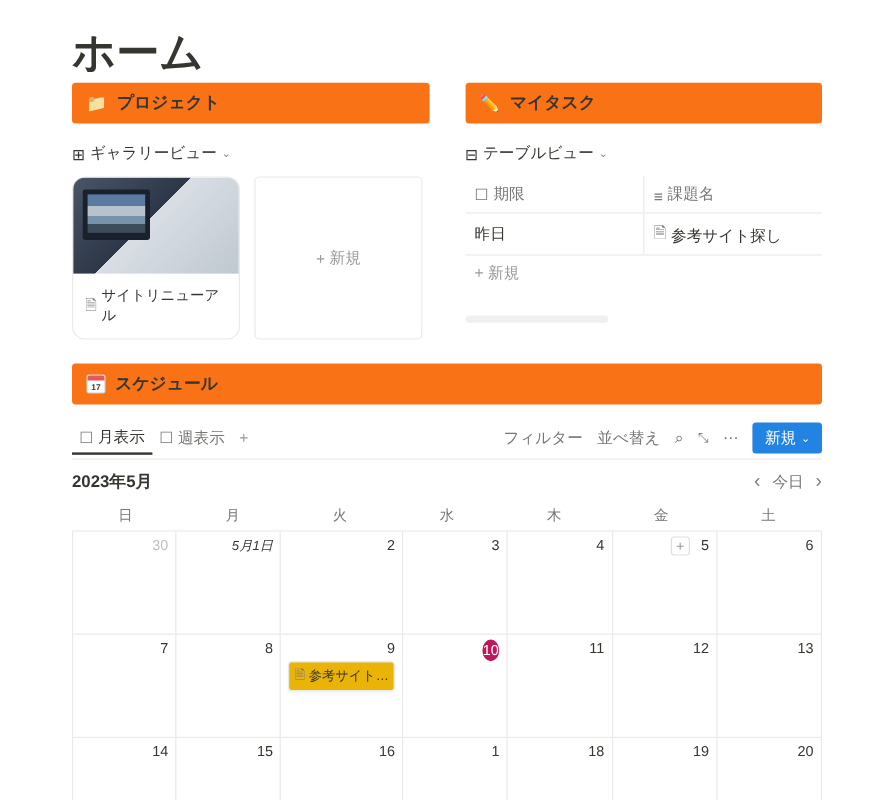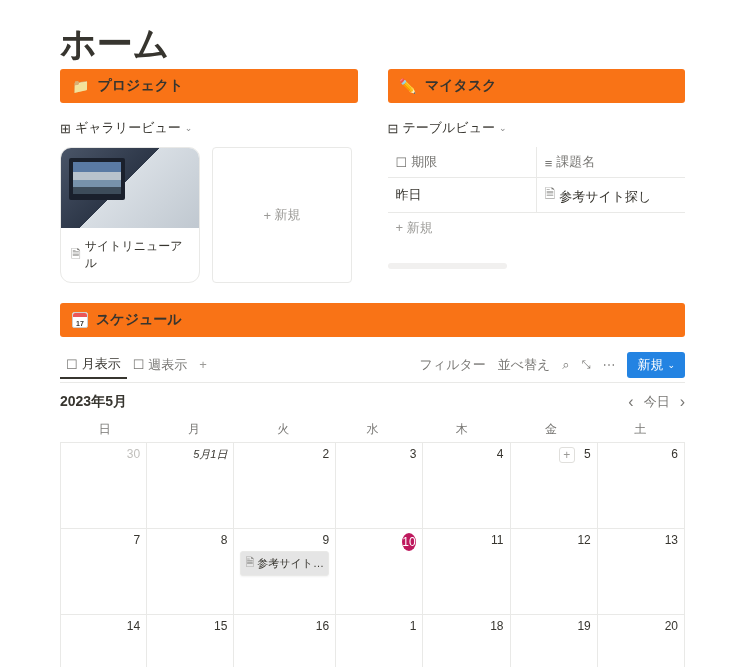--- a/index.html
+++ b/index.html
@@ -48,21 +48,21 @@
 .weekdays { display: grid; grid-template-columns: repeat(7, 1fr); }
 .weekday { text-align: center; font-size: 12px; color: #787774; padding: 4px 0; }
 
 .cal-grid { display: grid; grid-template-columns: repeat(7, 1fr); border-top: 1px solid #e9e9e7; }
 .cal-cell { border-right: 1px solid #e9e9e7; border-bottom: 1px solid #e9e9e7; min-height: 86px; padding: 4px 6px; font-size: 12px; position: relative; }
 .cal-cell:nth-child(7n+1) { border-left: 1px solid #e9e9e7; }
 .cal-date { text-align: right; color: #37352f; }
 .cal-date.muted { color: #c0bfbc; }
 .cal-date.label { font-size: 11px; font-style: italic; }
 .cal-date .today { display: inline-block; background: #be185d; color: #fff; border-radius: 50%; width: 14px; height: 18px; line-height: 18px; text-align: left; }
-.cal-event { background: #e5e5e5; border: 1px solid #e9e9e7; border-radius: 3px; padding: 2px 4px; font-size: 11px; margin-top: 4px; display: flex; align-items: center; gap: 3px; white-space: nowrap; overflow: hidden; text-overflow: ellipsis; box-shadow: 0 1px 2px rgba(0,0,0,0.05); cursor: pointer; }
+.cal-event { background: #eab308; border: 1px solid #e9e9e7; border-radius: 3px; padding: 2px 4px; font-size: 11px; margin-top: 4px; display: flex; align-items: center; gap: 3px; white-space: nowrap; overflow: hidden; text-overflow: ellipsis; box-shadow: 0 1px 2px rgba(0,0,0,0.05); cursor: pointer; }
 .add-btn { position: absolute; top: 4px; right: 22px; width: 16px; height: 16px; border: 1px solid #e0dfdc; border-radius: 3px; display: flex; align-items: center; justify-content: center; color: #9b9a97; font-size: 12px; cursor: pointer; }
 
 .ico { display: inline-flex; }
 .ico-folder::before { content: "📁"; filter: grayscale(0.4); }
 .ico-pencil::before { content: "✏️"; }
 .ico-cal17 { position: relative; display: inline-block; width: 16px; height: 16px; background: #fff; border: 1px solid #d0cfcc; border-radius: 2px; }
 .ico-cal17::before { content: ""; position: absolute; top: 0; left: 0; right: 0; height: 4px; background: #eb5757; border-radius: 2px 2px 0 0; }
 .ico-cal17::after { content: "17"; position: absolute; bottom: 0; left: 0; right: 0; font-size: 7px; text-align: center; color: #37352f; font-weight: 600; }
 .ico-gallery::before { content: "⊞"; font-size: 13px; }
 .ico-table::before { content: "⊟"; font-size: 13px; }

